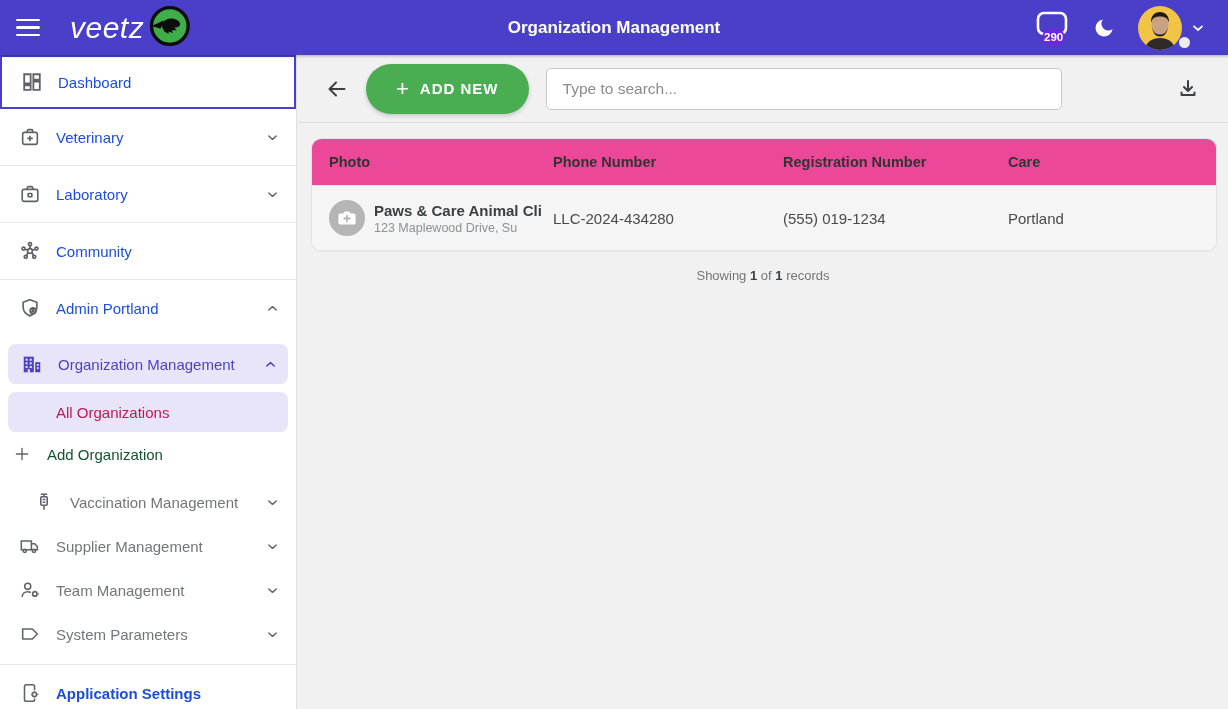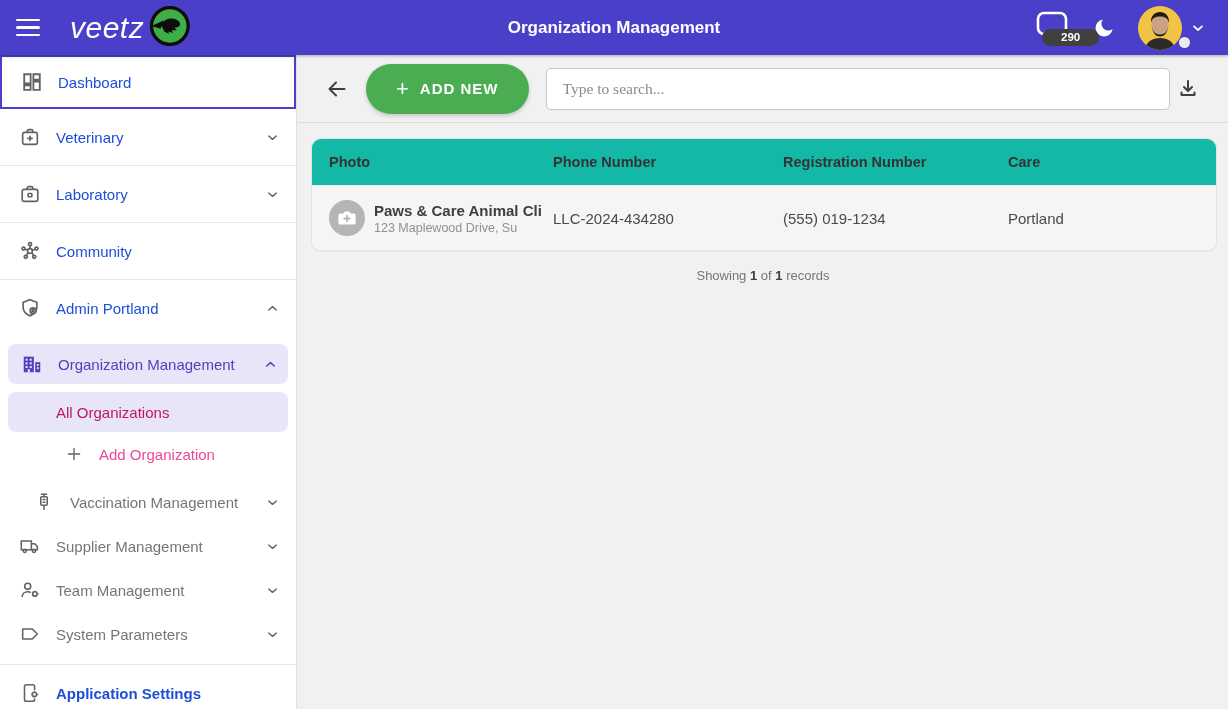--- a/index.html
+++ b/index.html
@@ -13,22 +13,22 @@
   .hamburger { width:44px; height:40px; margin-left:6px; display:flex; flex-direction:column;
     justify-content:center; gap:5px; align-items:center; cursor:pointer; border-radius:6px; }
   .hamburger span { width:24px; height:2.6px; background:#fff; border-radius:2px; }
   .logo-wrap { display:flex; align-items:center; margin-left:20px; }
   .logo-text { color:#fff; font-size:30px; font-weight:400; letter-spacing:.5px;font-style:italic; }
   .logo-badge { margin-left:2px; }
   .topbar-title { position:absolute; left:0; right:0; text-align:center; color:#fff;
     font-size:17px; font-weight:700; pointer-events:none; }
   .topbar-right { margin-left:auto; display:flex; align-items:center; gap:22px; padding-right:22px; }
   .device-wrap { position:relative; width:34px; height:34px; cursor:pointer; }
-  .count-badge { position:absolute; left:6px; top:18px; background:#404040; color:#fff;
-    font-size:11.5px; font-weight:700; border-radius:10px; padding:2px 19px; line-height:1.2; }
+  .count-badge { position:absolute; left:6px; top:18px; background:#6d28d9; color:#fff;
+    font-size:11.5px; font-weight:700; border-radius:10px; padding:2px 2px; line-height:1.2; }
   .moon-btn { cursor:pointer; display:flex; align-items:center; }
   .avatar-wrap { position:relative; display:flex; align-items:center; gap:8px; cursor:pointer; }
   .status-dot { position:absolute; right:16px; bottom:2px; width:11px; height:11px;
     border-radius:50%; background:#ececec; }
 
   
   .sidebar { position:absolute; left:0; top:55px; width:297px; bottom:0; background:#fff;
     border-right:1px solid #e0e0e0; z-index:10; }
   .nav-item { display:flex; align-items:center; height:56px; padding:0 16px 0 18px;
     cursor:pointer; color:#1d4ed8; font-size:15px; }
@@ -36,45 +36,45 @@
     align-items:center; justify-content:center; }
   .nav-item .lbl { flex:1; white-space:nowrap; overflow:hidden; }
   .nav-item .chev { width:22px; display:flex; justify-content:flex-end; }
   .divider { height:1px; background:#e6e6e6; }
   .nav-item.focused { border:2px solid #4a3fc8; height:54px; }
   .sub-gray { color:#72767b; }
   .active-row { margin:8px 8px 0 8px; height:40px; border-radius:8px; background:#e8e5f8;
     color:#4f43bd; font-weight:500; padding:0 10px 0 12px; }
   .active-sub { margin:8px 8px 0 8px; height:40px; border-radius:8px; background:#e8e5f8;
     color:#be185d; font-weight:500; padding:0 10px 0 48px; }
-  .add-org { height:40px; margin-top:2px; padding-left:22px; color:#ec4899;margin-left:40px; }
+  .add-org { height:40px; margin-top:2px; padding-left:10px; color:#14532d; }
   .add-org .icon { margin-right:13px; }
 
   
   .main { position:absolute; left:298px; top:55px; right:0; bottom:0; background:#f1f1f2; }
   .toolbar { position:relative; height:68px; border-bottom:1px solid #dcdcdc;
     display:flex; align-items:center; }
   .back-btn { margin-left:22px; width:34px; height:34px; display:flex; align-items:center;
     justify-content:center; cursor:pointer; border-radius:50%; }
   .add-new { margin-left:12px; height:50px; padding:0 30px; border:none; border-radius:25px;
     background:#4aad52; color:#fff; font-size:15px; font-weight:700; letter-spacing:1px;
     display:flex; align-items:center; gap:10px; cursor:pointer;
     box-shadow:0 2px 4px rgba(0,0,0,.18); font-family:inherit; }
   .add-new .plus { font-size:22px; font-weight:400; line-height:1; }
-  .search-input { margin-left:17px; width:624px; height:42px; border:1px solid #c8c8c8;
+  .search-input { margin-left:17px; width:516px; height:42px; border:1px solid #c8c8c8;
     border-radius:5px; background:#fff; padding:0 16px; font-size:15.5px; color:#0369a1;
-    font-family:Liberation Serif, serif; outline:none; }
+    font-family:Liberation Sans, sans-serif; outline:none; }
   .search-input::placeholder { color:#8a8a8a; }
   .dl-btn { margin-left:auto; margin-right:22px; width:36px; height:36px; display:flex;
     align-items:center; justify-content:center; cursor:pointer; border-radius:50%; }
 
   .table-card { margin:15px 11px 0 13px; background:#fff; border:1px solid #e3e3e3;
     border-radius:10px; overflow:hidden; box-shadow:0 1px 2px rgba(0,0,0,.04); }
   .thead, .trow { display:grid; grid-template-columns:224px 230px 225px 1fr; padding-left:17px; }
-  .thead { height:47px; align-items:center; background:#14b8a6; border-bottom:1px solid #e8e8e8; }
+  .thead { height:47px; align-items:center; background:#ec4899; border-bottom:1px solid #e8e8e8; }
   .th { font-size:14.5px; font-weight:700; color:#333; }
   .trow { height:64px; align-items:center; background:#f5f5f5; cursor:pointer; }
   .cell { font-size:15px; color:#4a4a4a; }
   .photo-cell { display:flex; align-items:center; gap:9px; overflow:hidden; }
   .org-name { font-size:15px; font-weight:700; color:#3c4043; white-space:nowrap; }
   .org-addr { font-size:12.5px; color:#8d9095; white-space:nowrap; margin-top:2px; }
   .tfoot { text-align:center; margin-top:17px; font-size:13px; color:#757575; }
   .tfoot b { color:#3c4043; }
 </style>
 </head>

